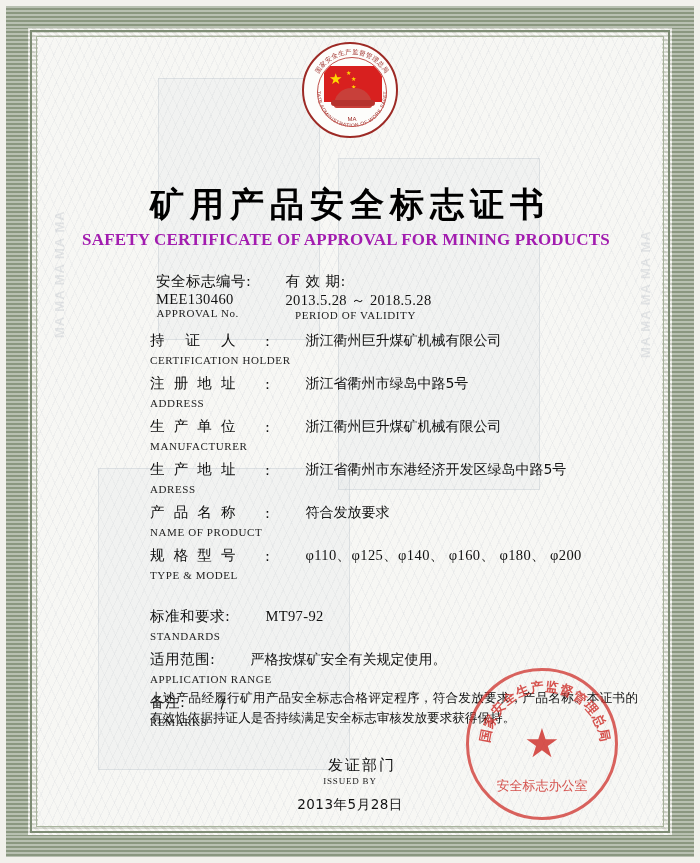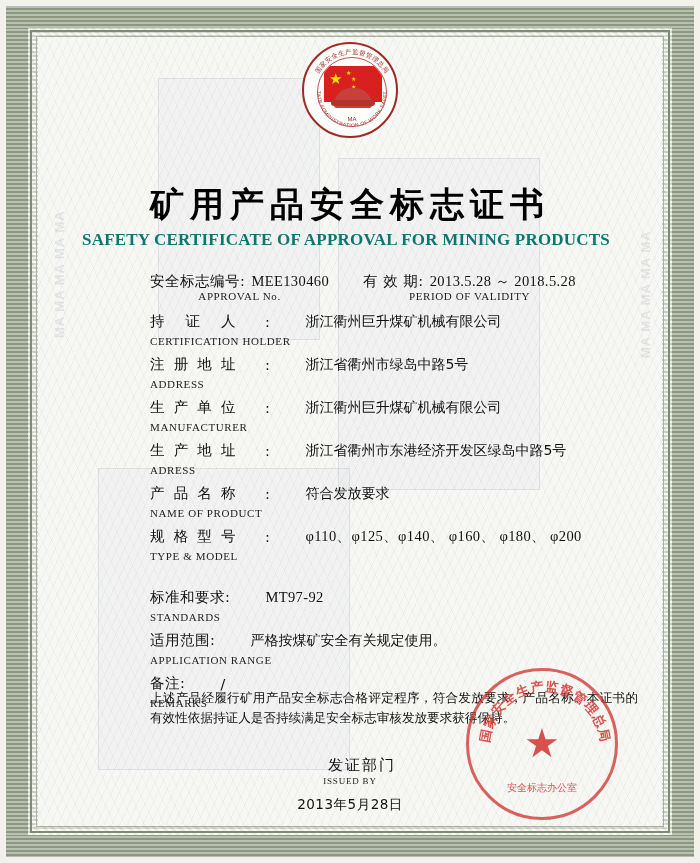--- a/index.html
+++ b/index.html
@@ -175,21 +175,21 @@
   }
   .title-en {
     position: absolute;
     left: 0; right: 8px;
     top: 230px;
     text-align: center;
     font-family: "Liberation Serif", serif;
     font-weight: bold;
     font-size: 17px;
     letter-spacing: 0.2px;
-    color: #0f766e;
+    color: #a21caf;
   }
 
   
   .fields {
     position: absolute;
     left: 150px;
     top: 272px;
     right: 60px;
   }
   .row {
@@ -236,21 +236,21 @@
   }
 
   
   .toprow {
     display: flex;
     align-items: flex-start;
     margin-bottom: 10px;
   }
   .toprow .col { display: flex; flex-direction: column; }
   .toprow .col.right { margin-left: 34px; }
-  .toprow .ln { display: flex; align-items: baseline; }
+  .toprow .ln { display: flex; align-items: baseline; flex-direction: column; }
 
   .gap-block { height: 18px; }
 
   
   .footer-text {
     position: absolute;
     left: 150px;
     right: 62px;
     top: 688px;
     font-family: "DejaVu Sans", sans-serif;
@@ -318,21 +318,21 @@
     font-size: 13px;
     font-weight: bold;
     letter-spacing: 1px;
   }
   .seal .bottom-text {
     position: absolute;
     left: 0; right: 0;
     bottom: 22px;
     text-align: center;
     font-family: "DejaVu Sans", sans-serif;
-    font-size: 10px;
+    font-size: 13px;
     color: rgba(205,40,35,0.8);
   }
 </style>
 </head>
 <body>
 
 <div class="certificate">
 
   <div class="border-outer"></div>
   <div class="border-inner"></div>

